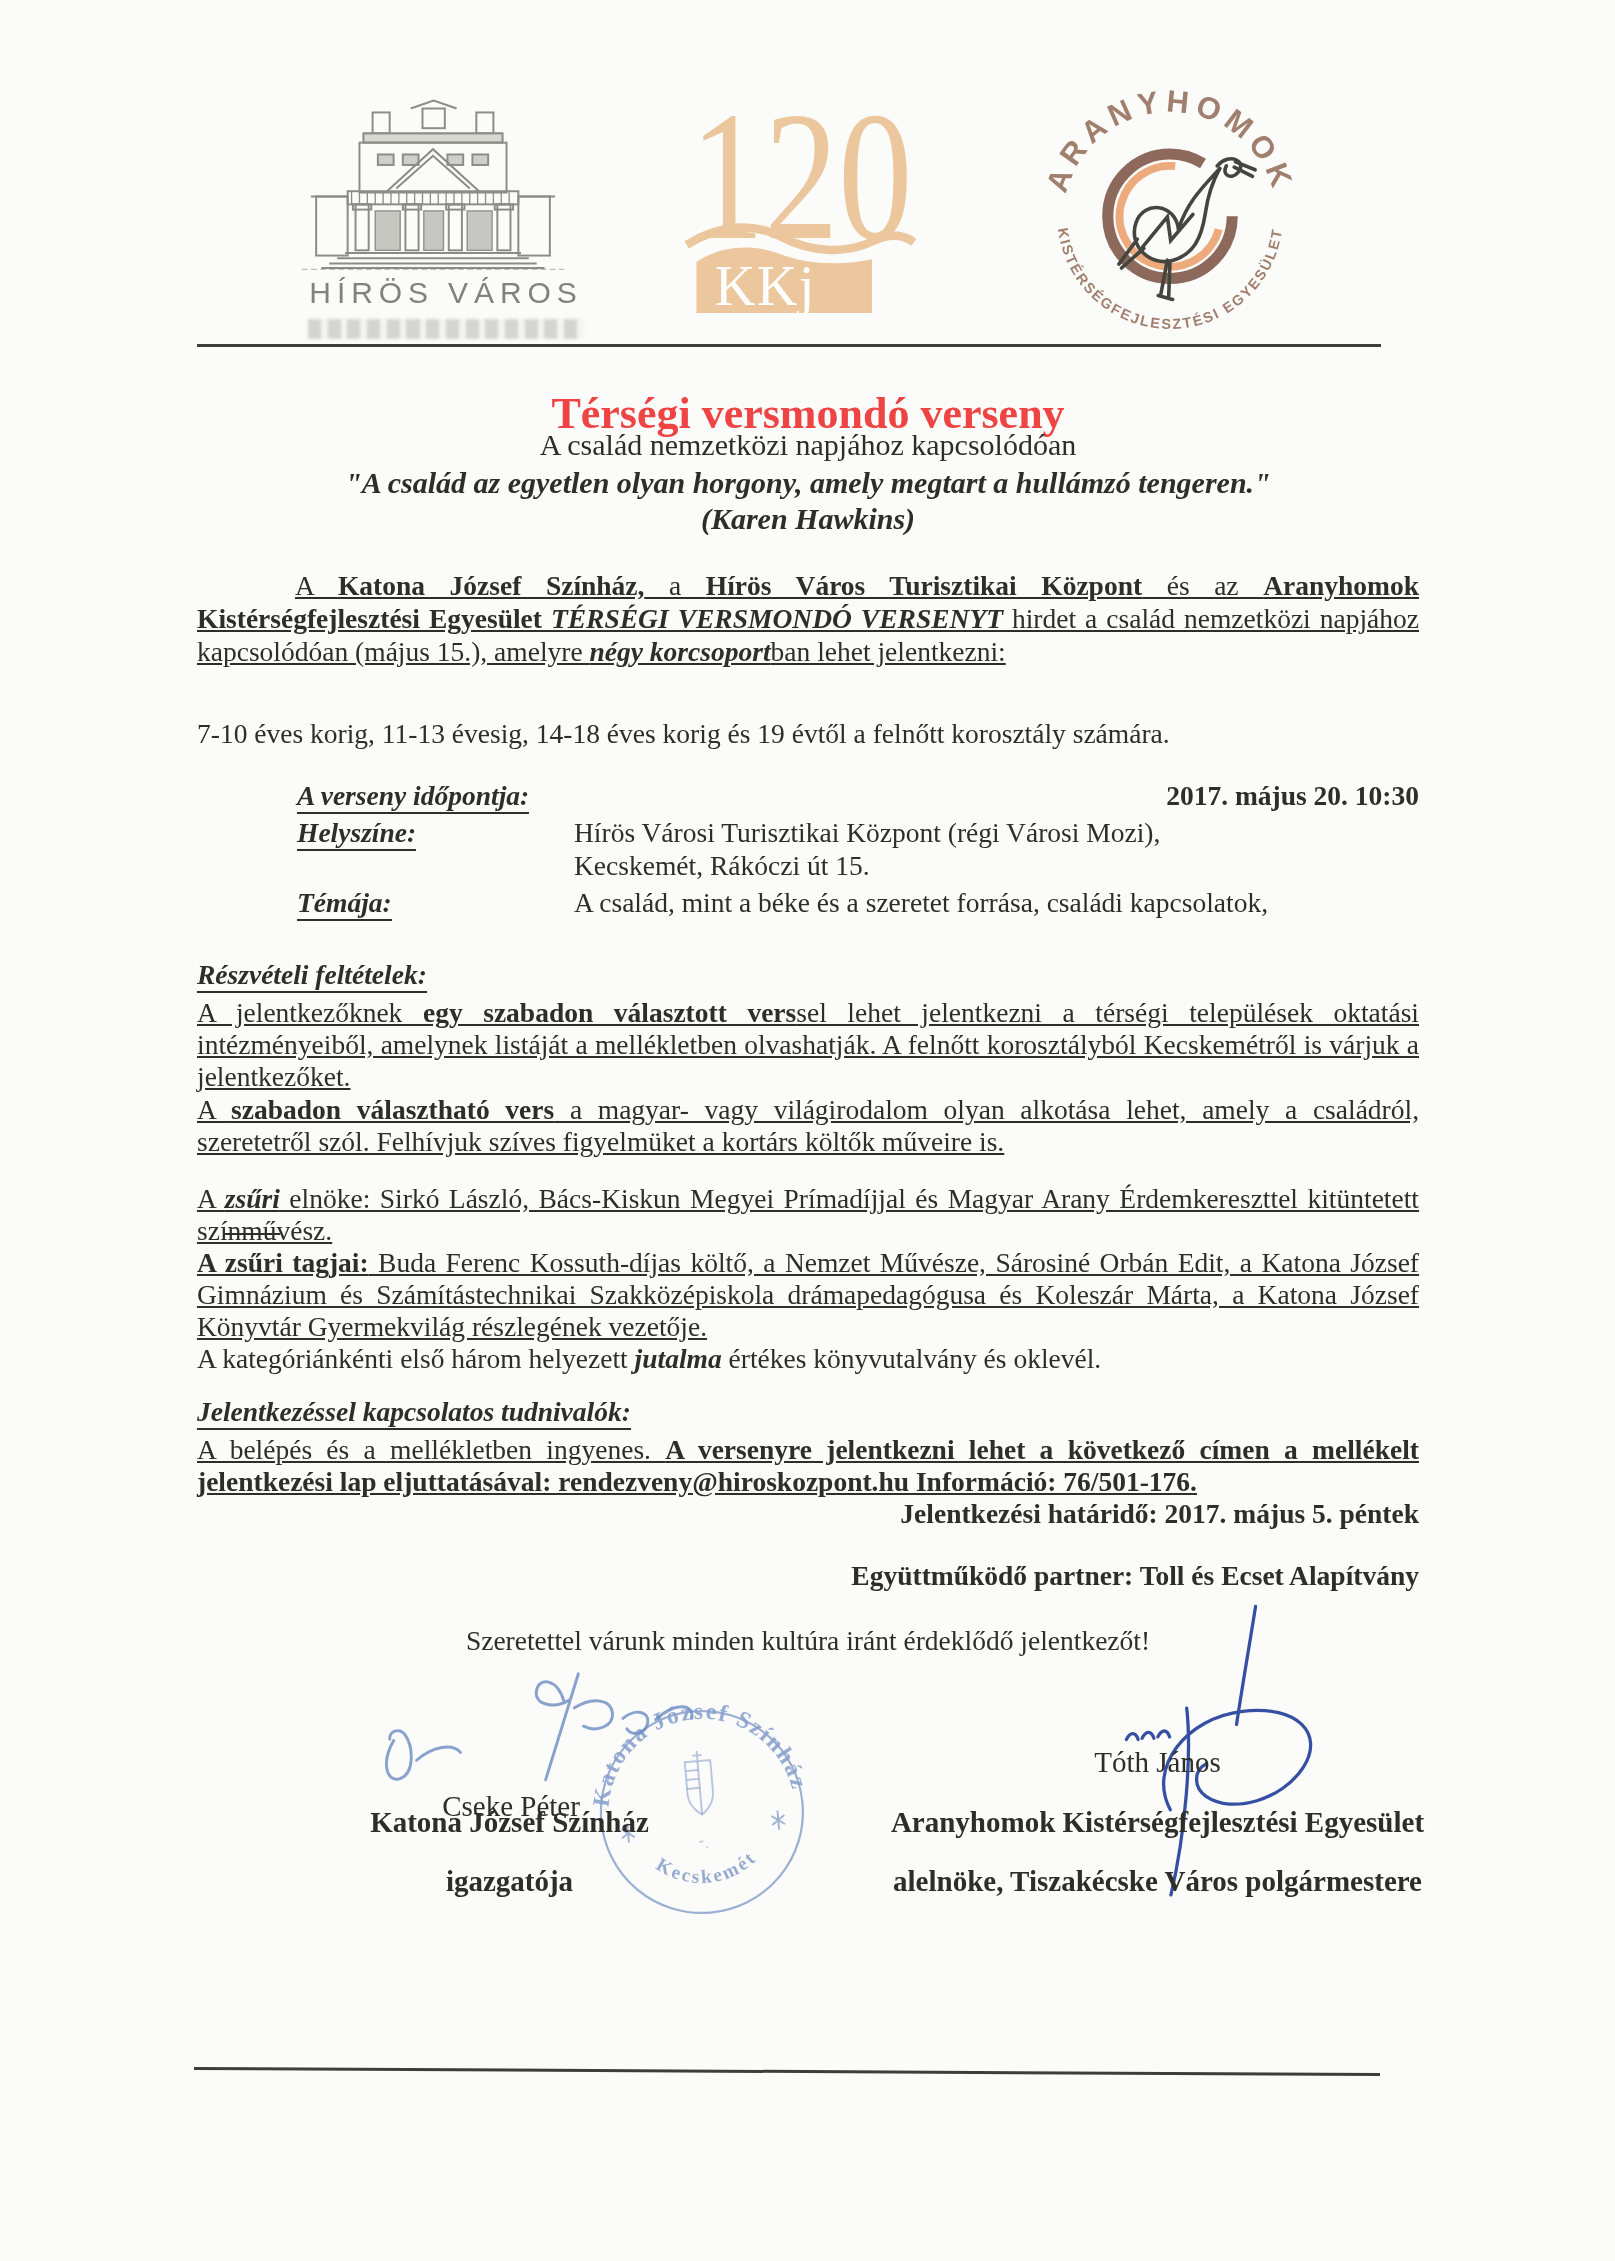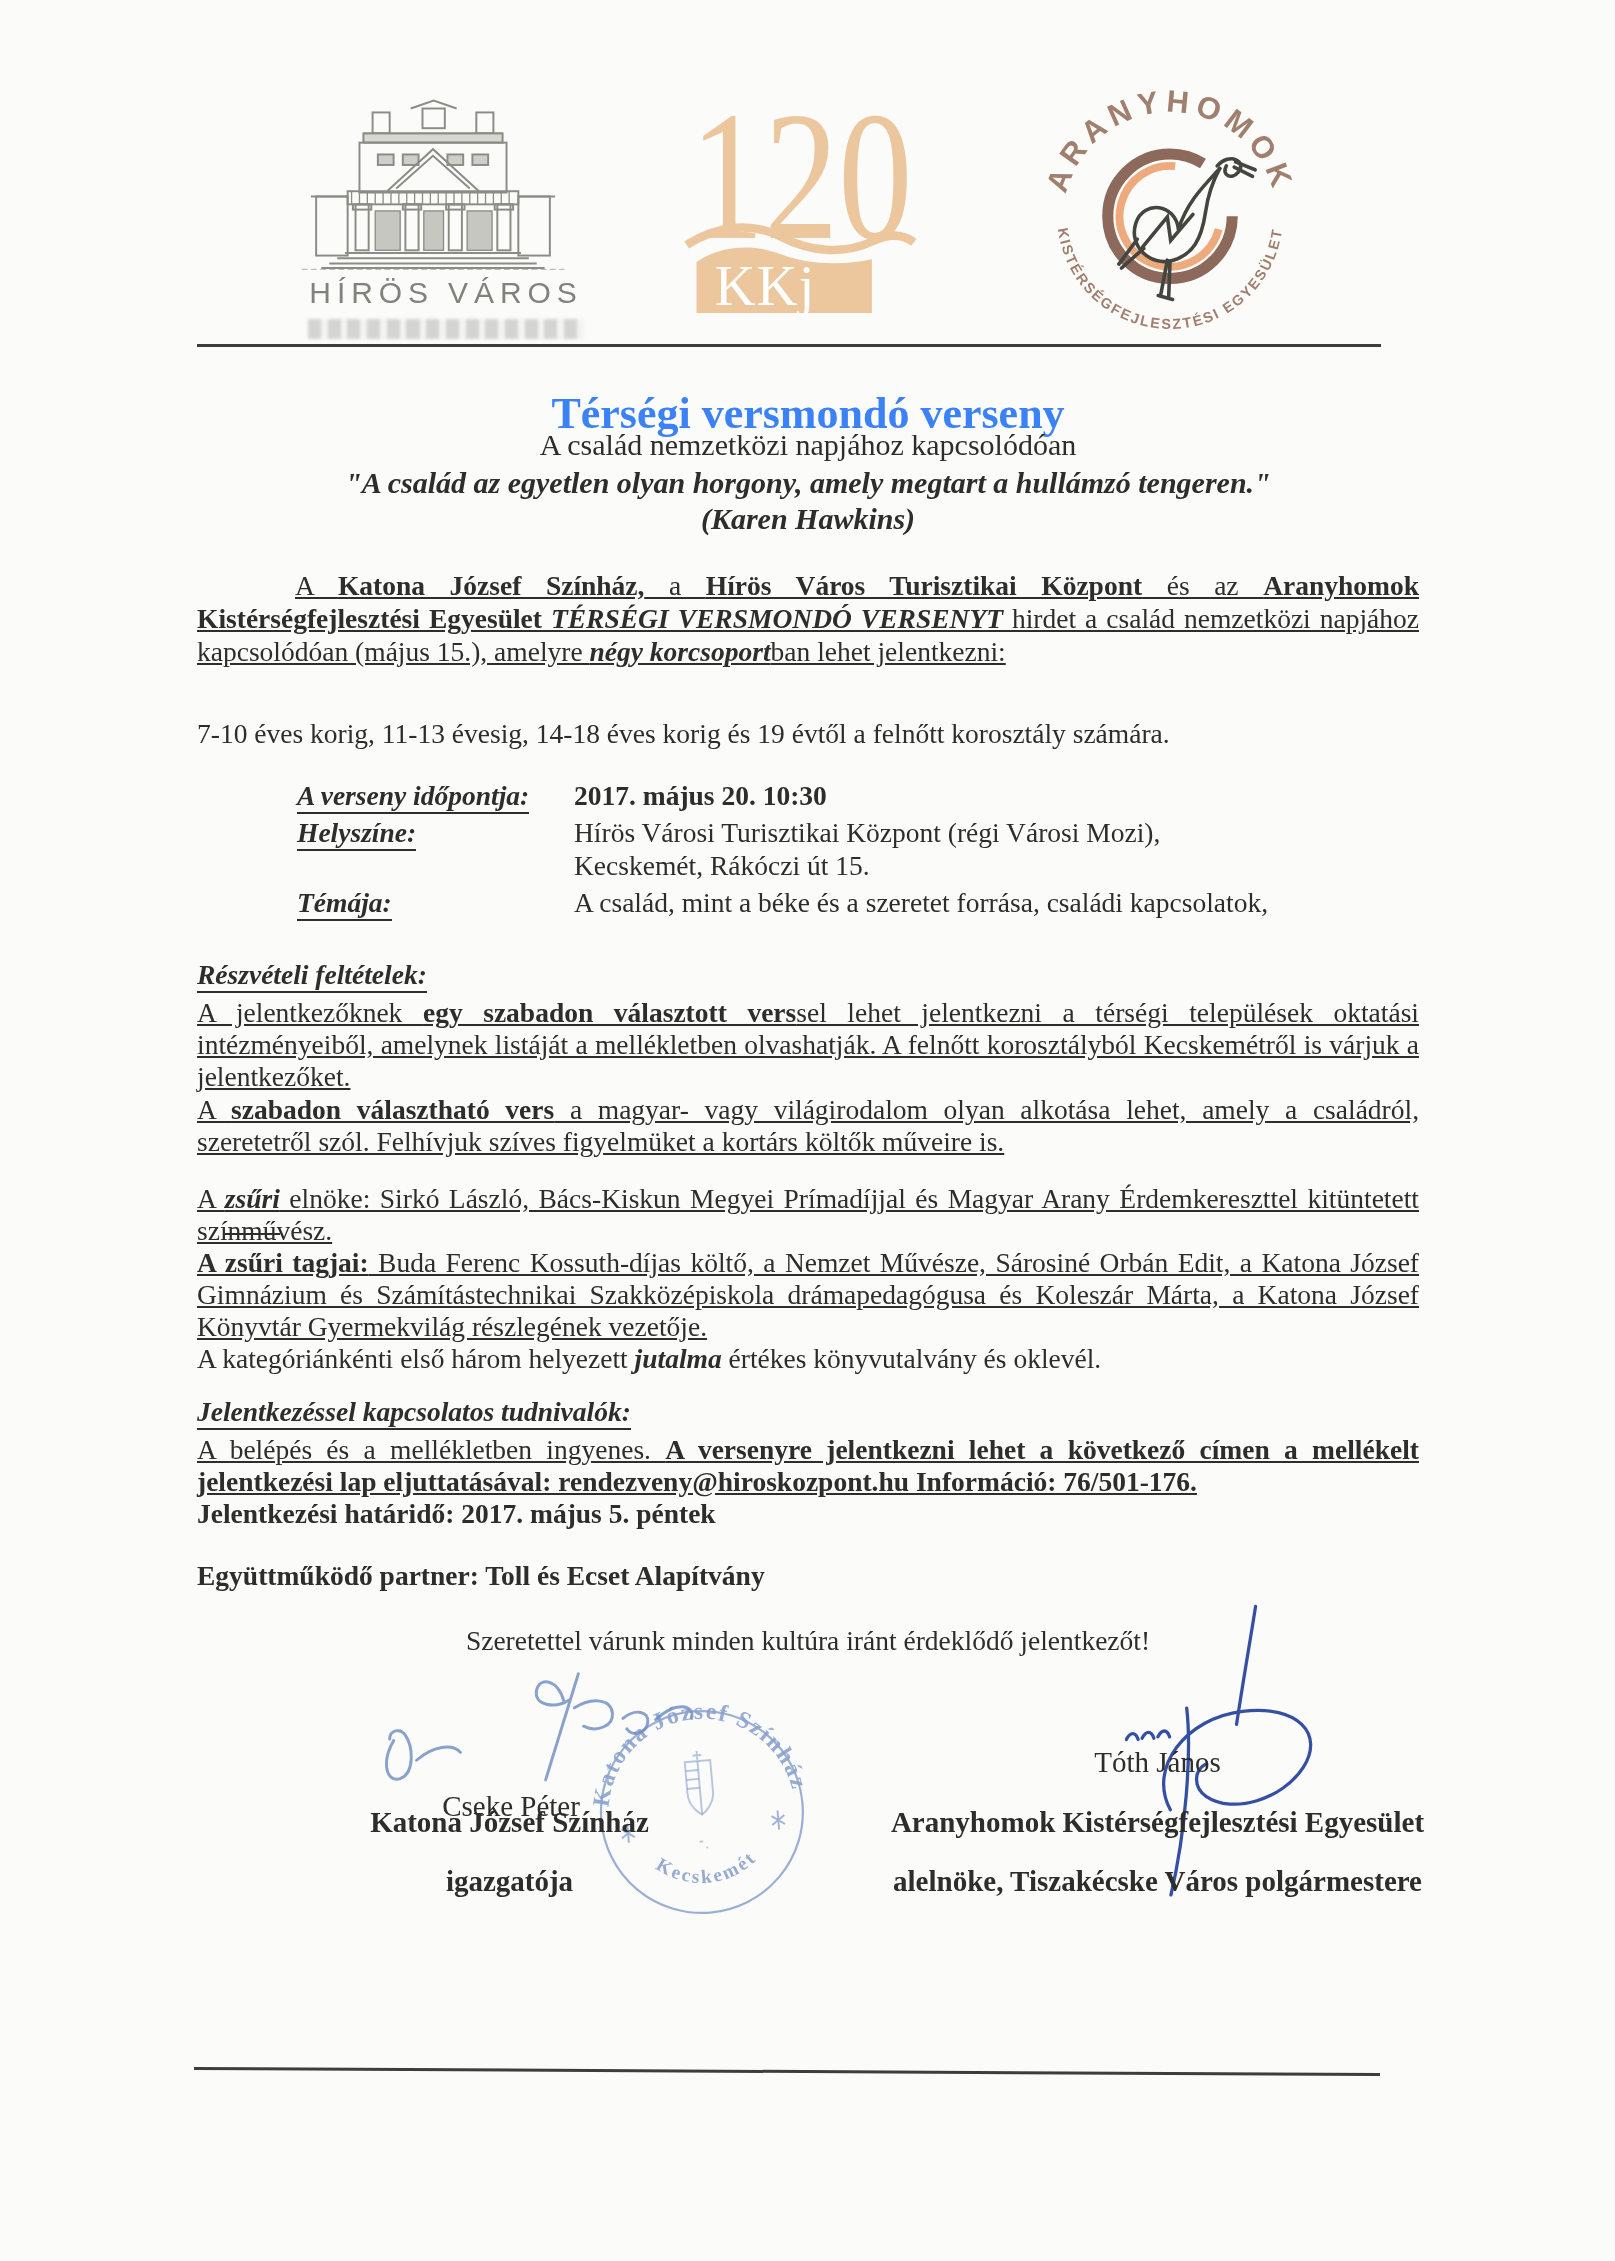--- a/index.html
+++ b/index.html
@@ -5,21 +5,21 @@
   html,body{margin:0;padding:0;}
   .page{
     position:relative;
     width:1616px;height:2261px;
     background:#fbfbf9;
     font-family:"Liberation Serif",serif;
     color:#2d2d29;
     overflow:hidden;
   }
   .abs{position:absolute;}
-  .b{font-weight:bold;}
+  .b{font-weight:bold;text-align:right;}
   .i{font-style:italic;}
   .ul{border-bottom:2.6px solid #2e2e2a;padding-bottom:1.3px;}
   .ul-thin{border-bottom:2px solid #2e2e2a;padding-bottom:19px;}
   .body-text{font-size:27.5px;line-height:32px;color:#2d2d29;}
   .j{text-align:justify;text-justify:inter-word;text-decoration:underline;}
   .content{left:197px;width:1222px;}
   .centered{text-align:center;}
   .rule{position:absolute;height:3.3px;background:#3d3d3a;}
   
   .hiros-title{font-family:"Liberation Sans",sans-serif;font-size:30px;letter-spacing:5.9px;color:#82827c;text-align:center;margin-top:3.9px;}
@@ -122,21 +122,21 @@
         <textPath href="#arcTop" startOffset="50%" text-anchor="middle">ARANYHOMOK</textPath>
       </text>
       <text font-family="Liberation Sans, sans-serif" font-size="22" font-weight="bold" fill="#a07f6e" letter-spacing="3">
         <textPath href="#arcBot" startOffset="50%" text-anchor="middle">KISTÉRSÉGFEJLESZTÉSI EGYESÜLET</textPath>
       </text>
     </svg>
   </div>
 
   <div class="rule" style="left:197px;top:344px;width:1184px;"></div>
 
-  <div class="abs content centered" style="top:388px;font-size:44px;font-weight:bold;color:#3b82f6;">Térségi versmondó verseny</div>
+  <div class="abs content centered" style="top:388px;font-size:44px;font-weight:bold;color:#ef4444;">Térségi versmondó verseny</div>
   <div class="abs content centered" style="top:428px;font-size:30px;">A család nemzetközi napjához kapcsolódóan</div>
   <div class="abs content centered b i" style="top:466px;font-size:30px;">"A család az egyetlen olyan horgony, amely megtart a hullámzó tengeren."</div>
   <div class="abs content centered b i" style="top:502px;font-size:30px;">(Karen Hawkins)</div>
 
   <div class="abs content body-text j" style="top:569px;line-height:33px;text-indent:98px;"><span>A </span><span class="b">Katona József Színház,</span><span> a </span><span class="b">Hírös Város Turisztikai Központ</span><span> és az </span><span class="b">Aranyhomok Kistérségfejlesztési Egyesület</span><span> </span><span class="b i">TÉRSÉGI VERSMONDÓ VERSENYT</span><span> hirdet a család nemzetközi napjához kapcsolódóan (május 15.), amelyre </span><span class="b i">négy korcsoport</span><span>ban lehet jelentkezni:</span></div>
 
   <div class="abs content body-text" style="top:718px;">7-10 éves korig, 11-13 évesig, 14-18 éves korig és 19 évtől a felnőtt korosztály számára.</div>
 
   <div class="abs content body-text" style="top:779px;line-height:33px;">
     <div class="details-row">

